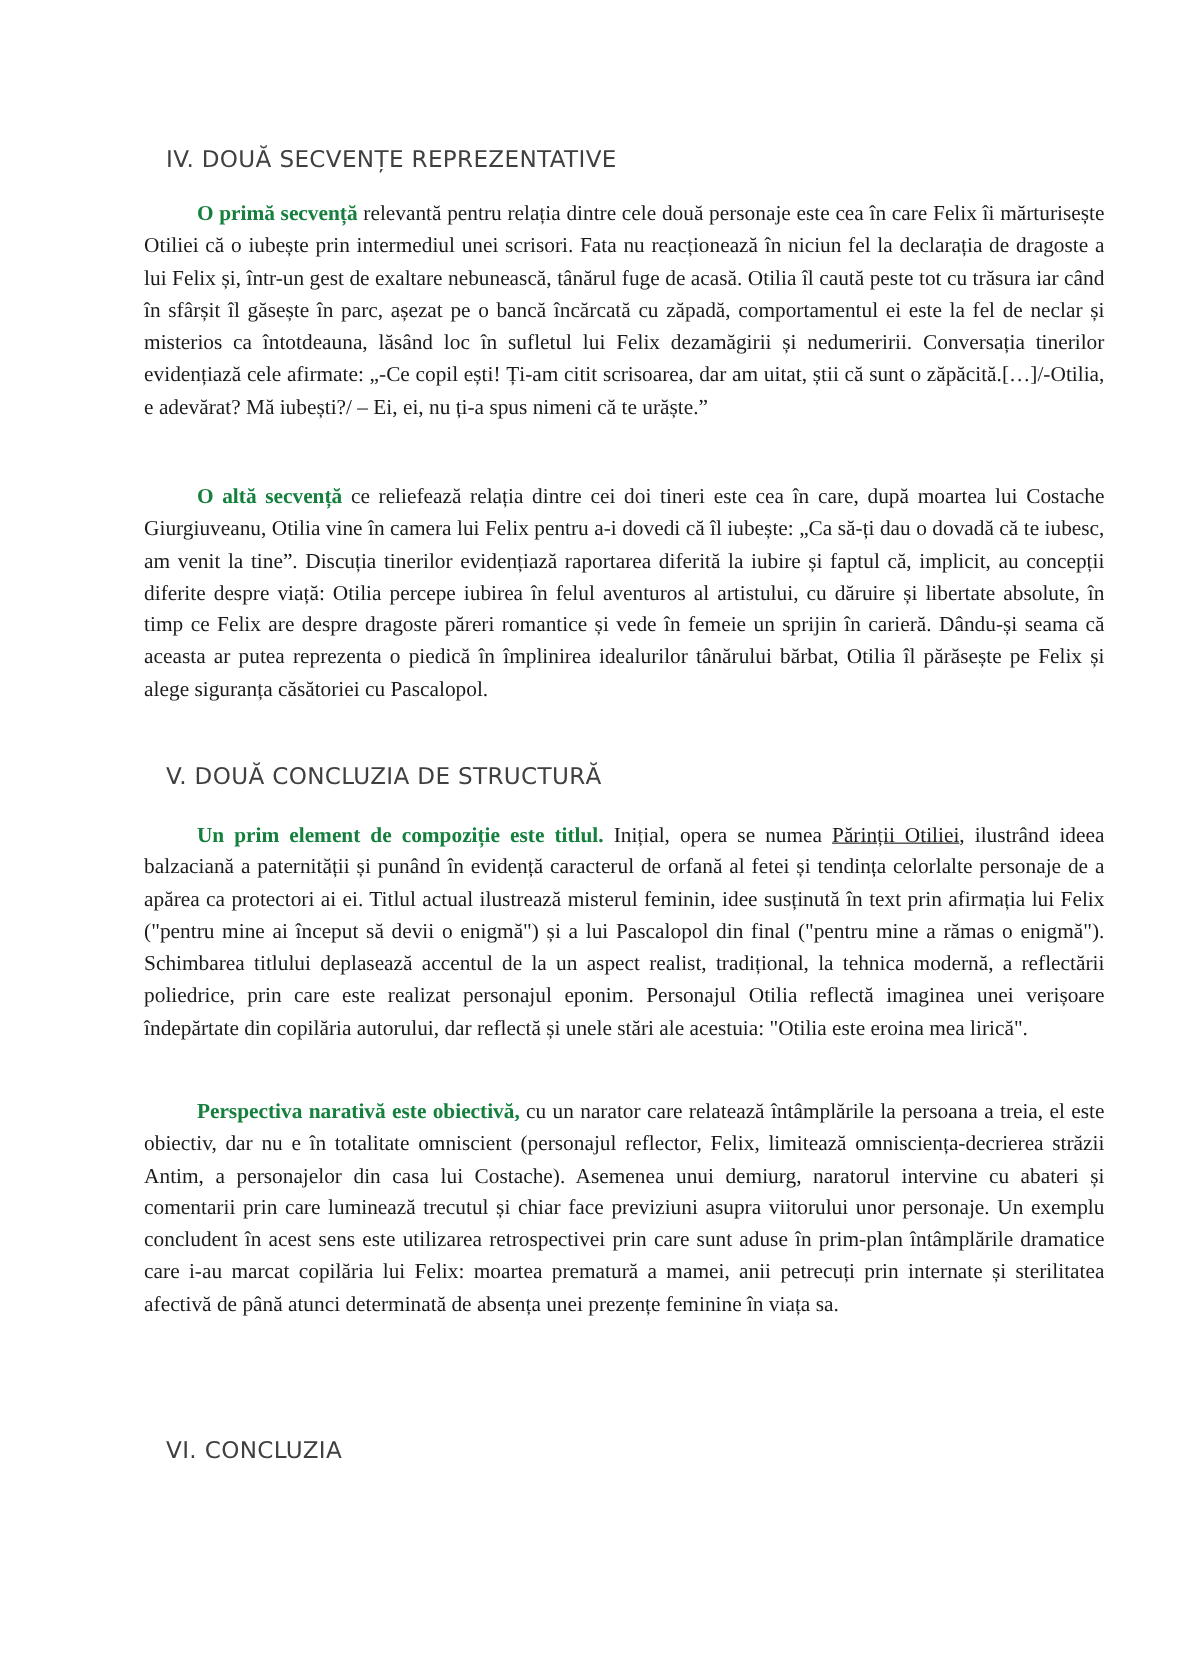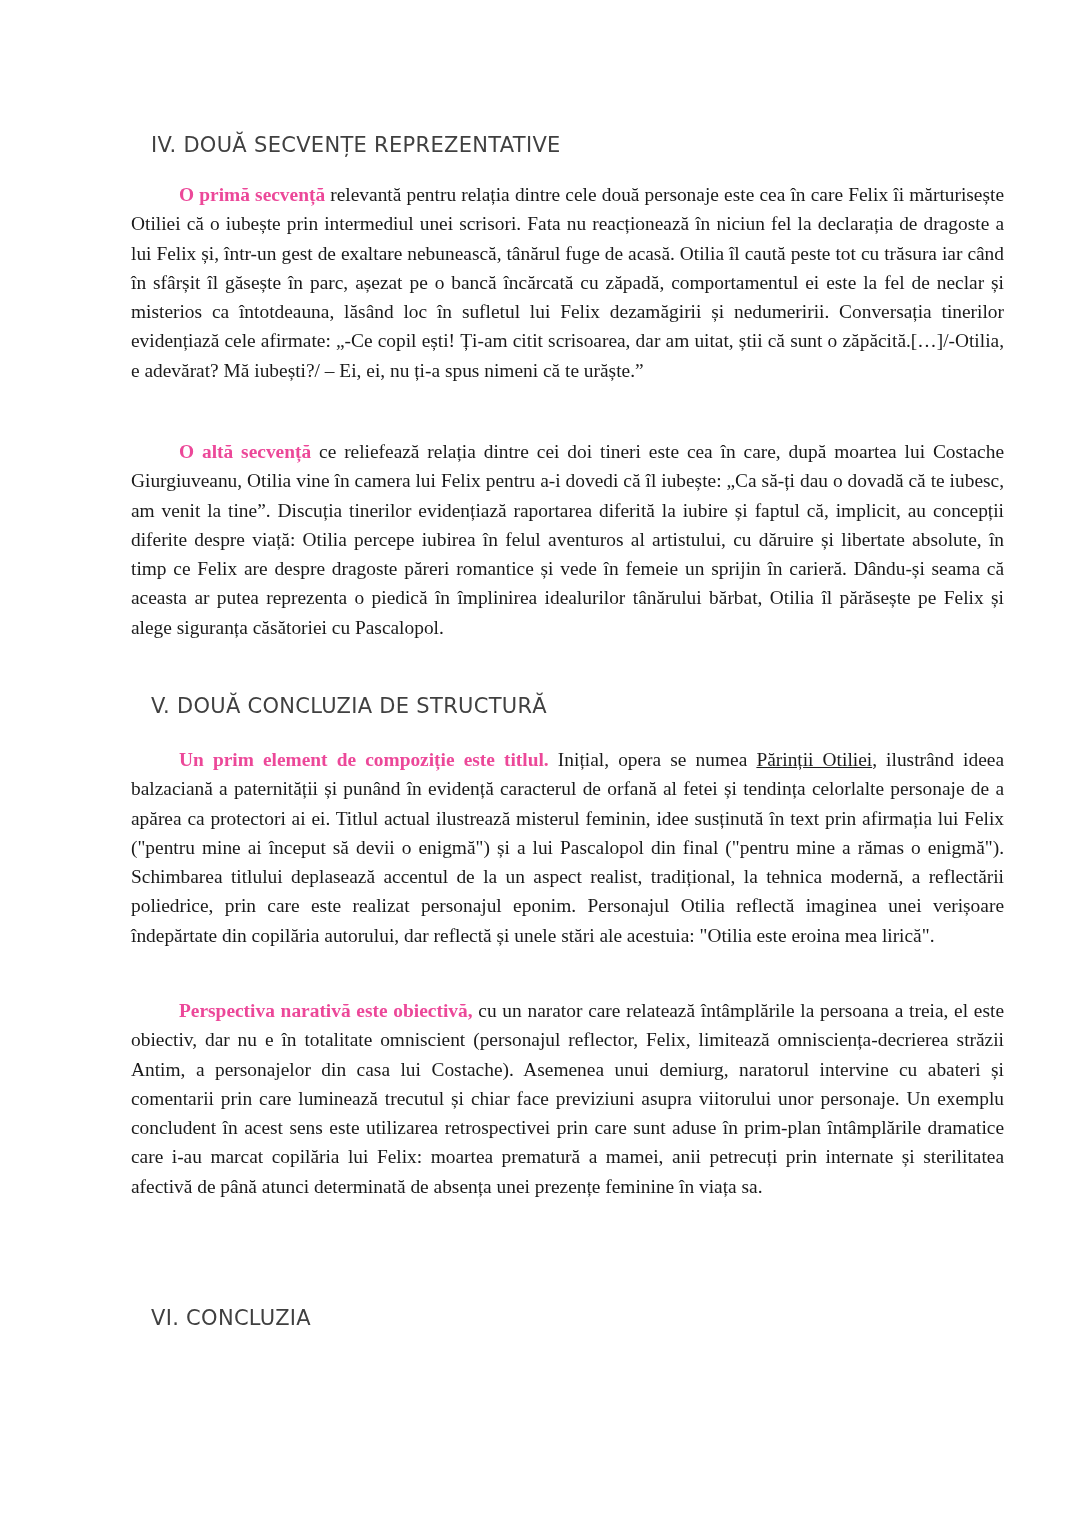--- a/index.html
+++ b/index.html
@@ -11,21 +11,21 @@
     font-size: 21px; letter-spacing: 0.3px; color: #404040;
     white-space: nowrap;
     margin-left: 20px;
   }
   .para {
     position: absolute; left: 0; width: 873px;
     font-family: "Liberation Serif", serif; font-size: 19.4px;
     line-height: 29.3px; text-align: justify; color: #1a1a1a;
   }
   .para .indent { display: inline-block; width: 48px; }
-  .para b { font-weight: bold; color: #ec4899; }
+  .para b { font-weight: bold; color: #15803d; }
   .para u { }
 </style>
 </head>
 <body>
 
 <div class="page">
 
   <div class="heading" style="top:133px;">IV. DOUĂ SECVENȚE REPREZENTATIVE</div>
 
   <p class="para" style="top:180px; margin:0;"><span class="indent"></span><b>O primă secvență</b><span> relevantă pentru relația dintre cele două personaje este cea în care Felix îi mărturisește Otiliei că o iubește prin intermediul unei scrisori. Fata nu reacționează în niciun fel la declarația de dragoste a lui Felix și, într-un gest de exaltare nebunească, tânărul fuge de acasă. Otilia îl caută peste tot cu trăsura iar când în sfârșit îl găsește în parc, așezat pe o bancă încărcată cu zăpadă, comportamentul ei este la fel de neclar și misterios ca întotdeauna, lăsând loc în sufletul lui Felix dezamăgirii și nedumeririi. Conversația tinerilor evidențiază cele afirmate: „-Ce copil ești! Ți-am citit scrisoarea, dar am uitat, știi că sunt o zăpăcită.[…]/-Otilia, e adevărat? Mă iubești?/ – Ei, ei, nu ți-a spus nimeni că te urăște.”</span></p>

